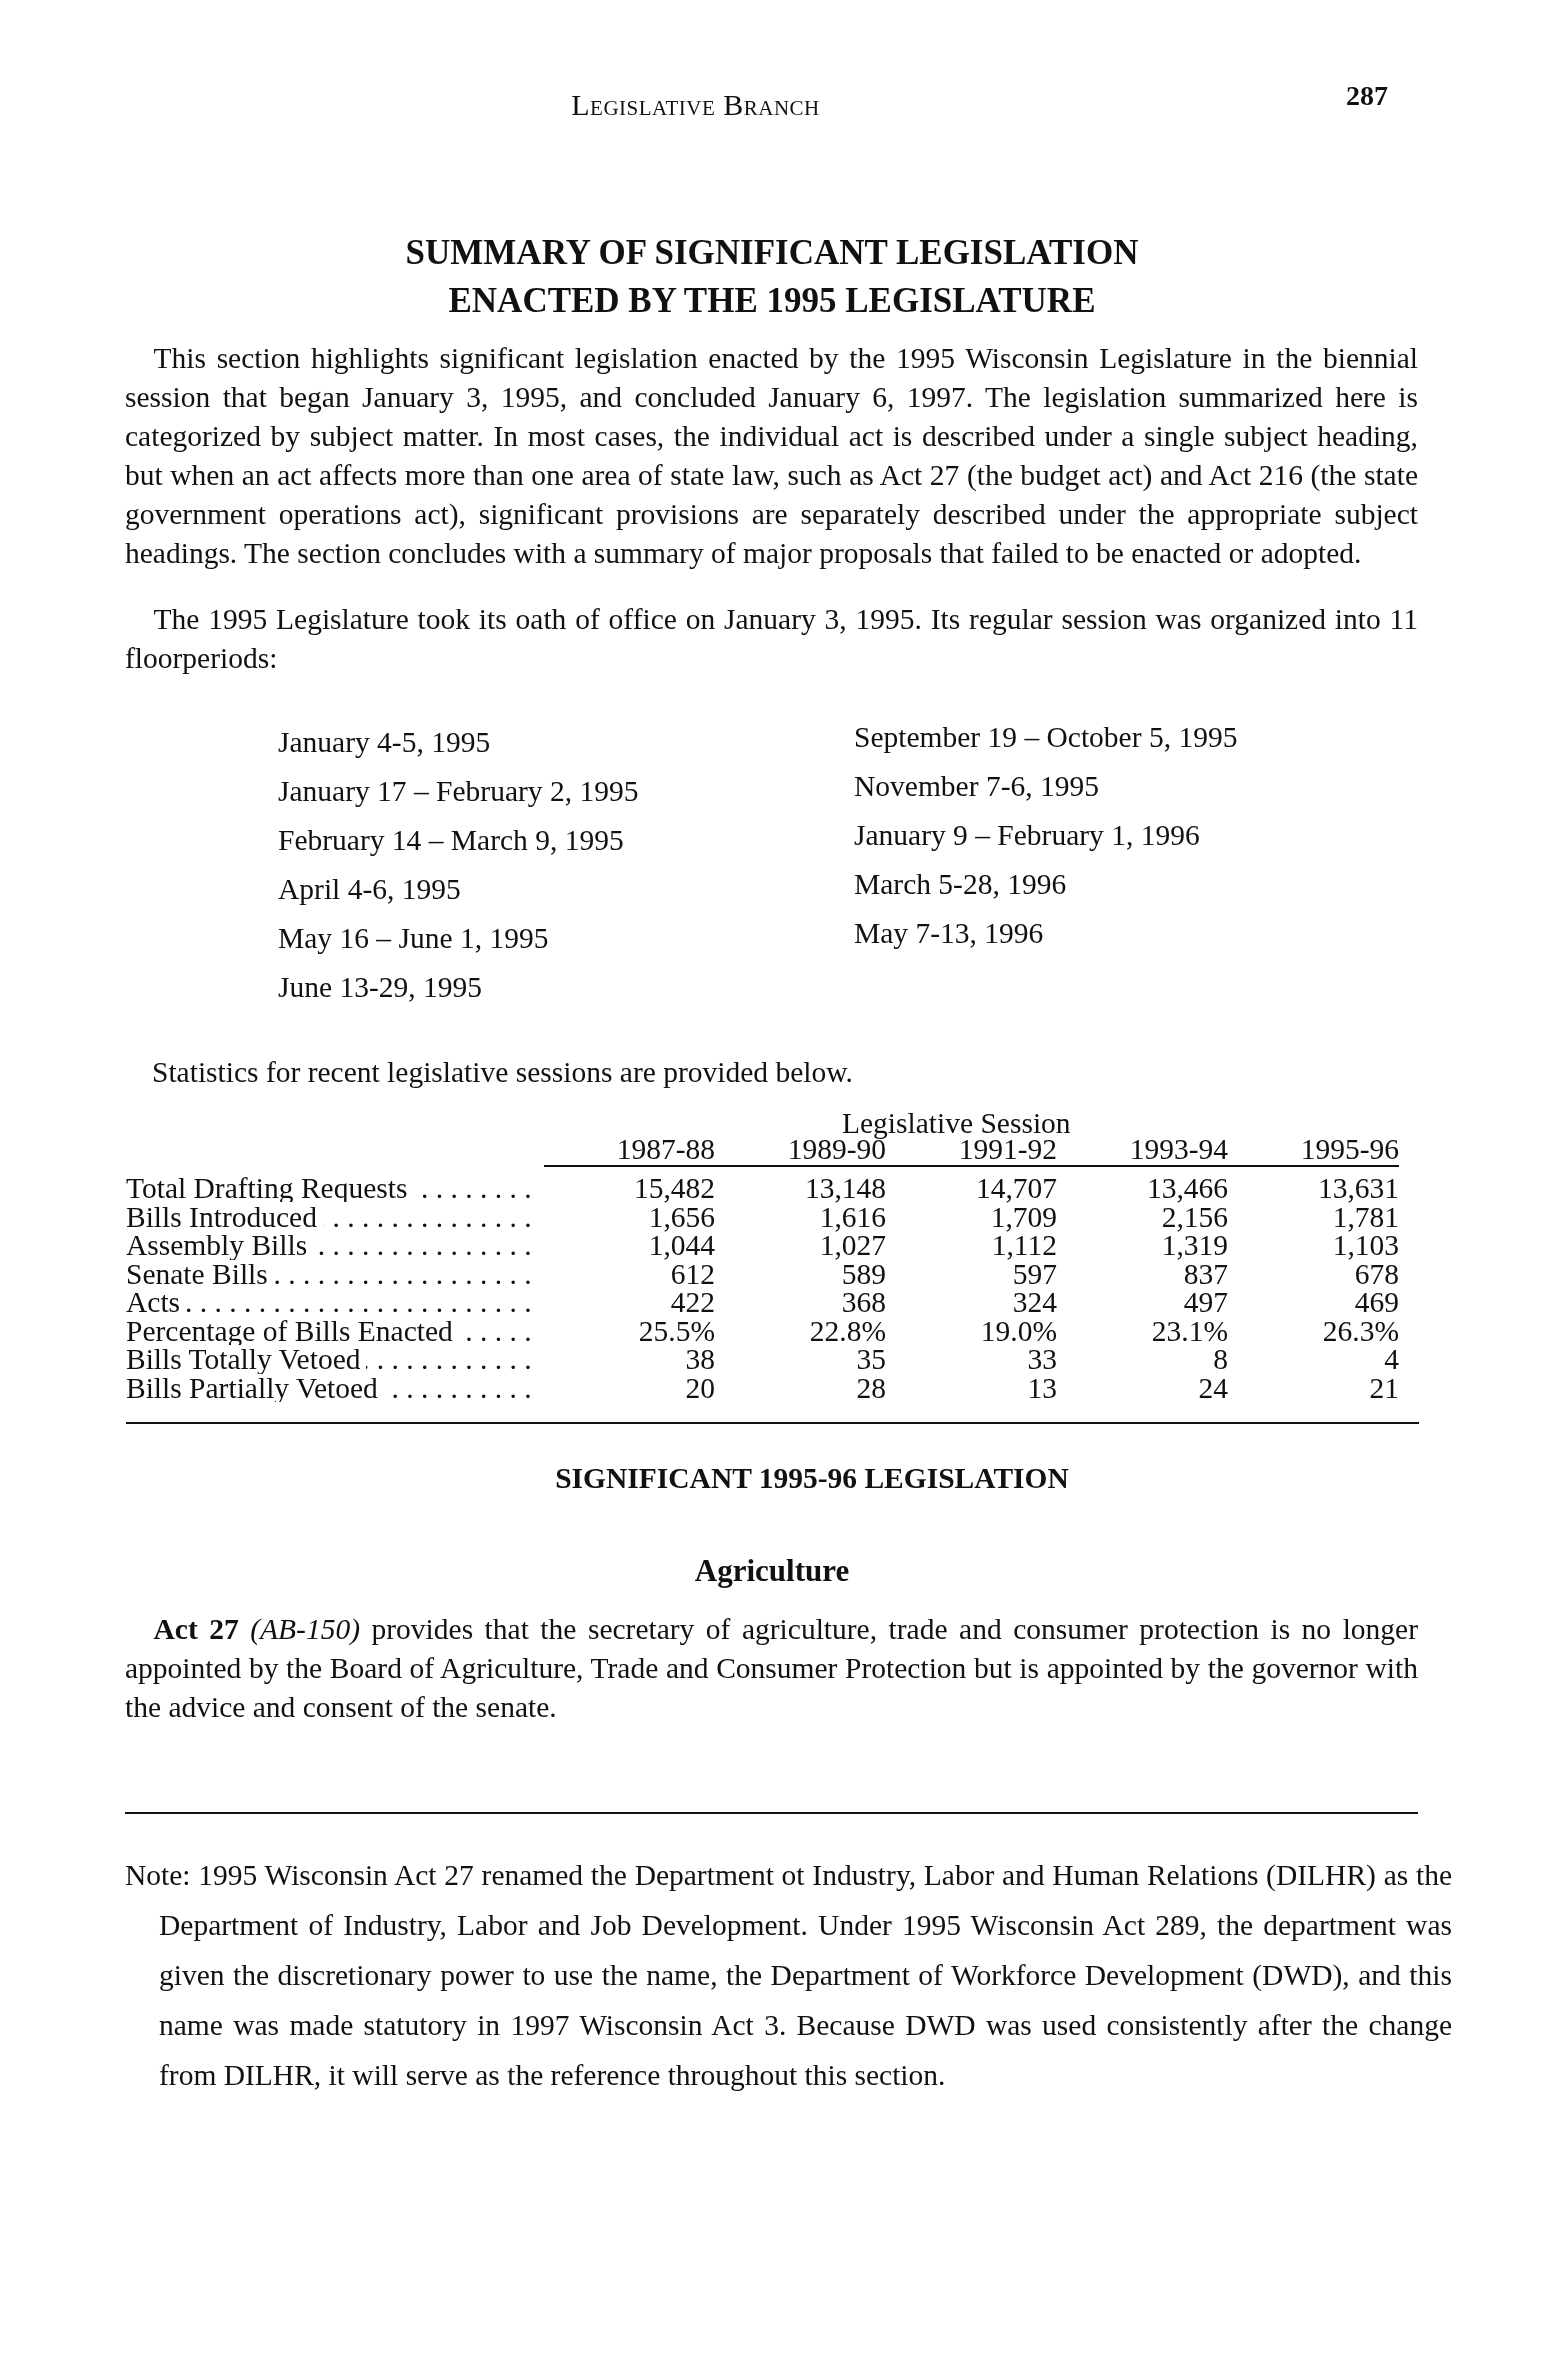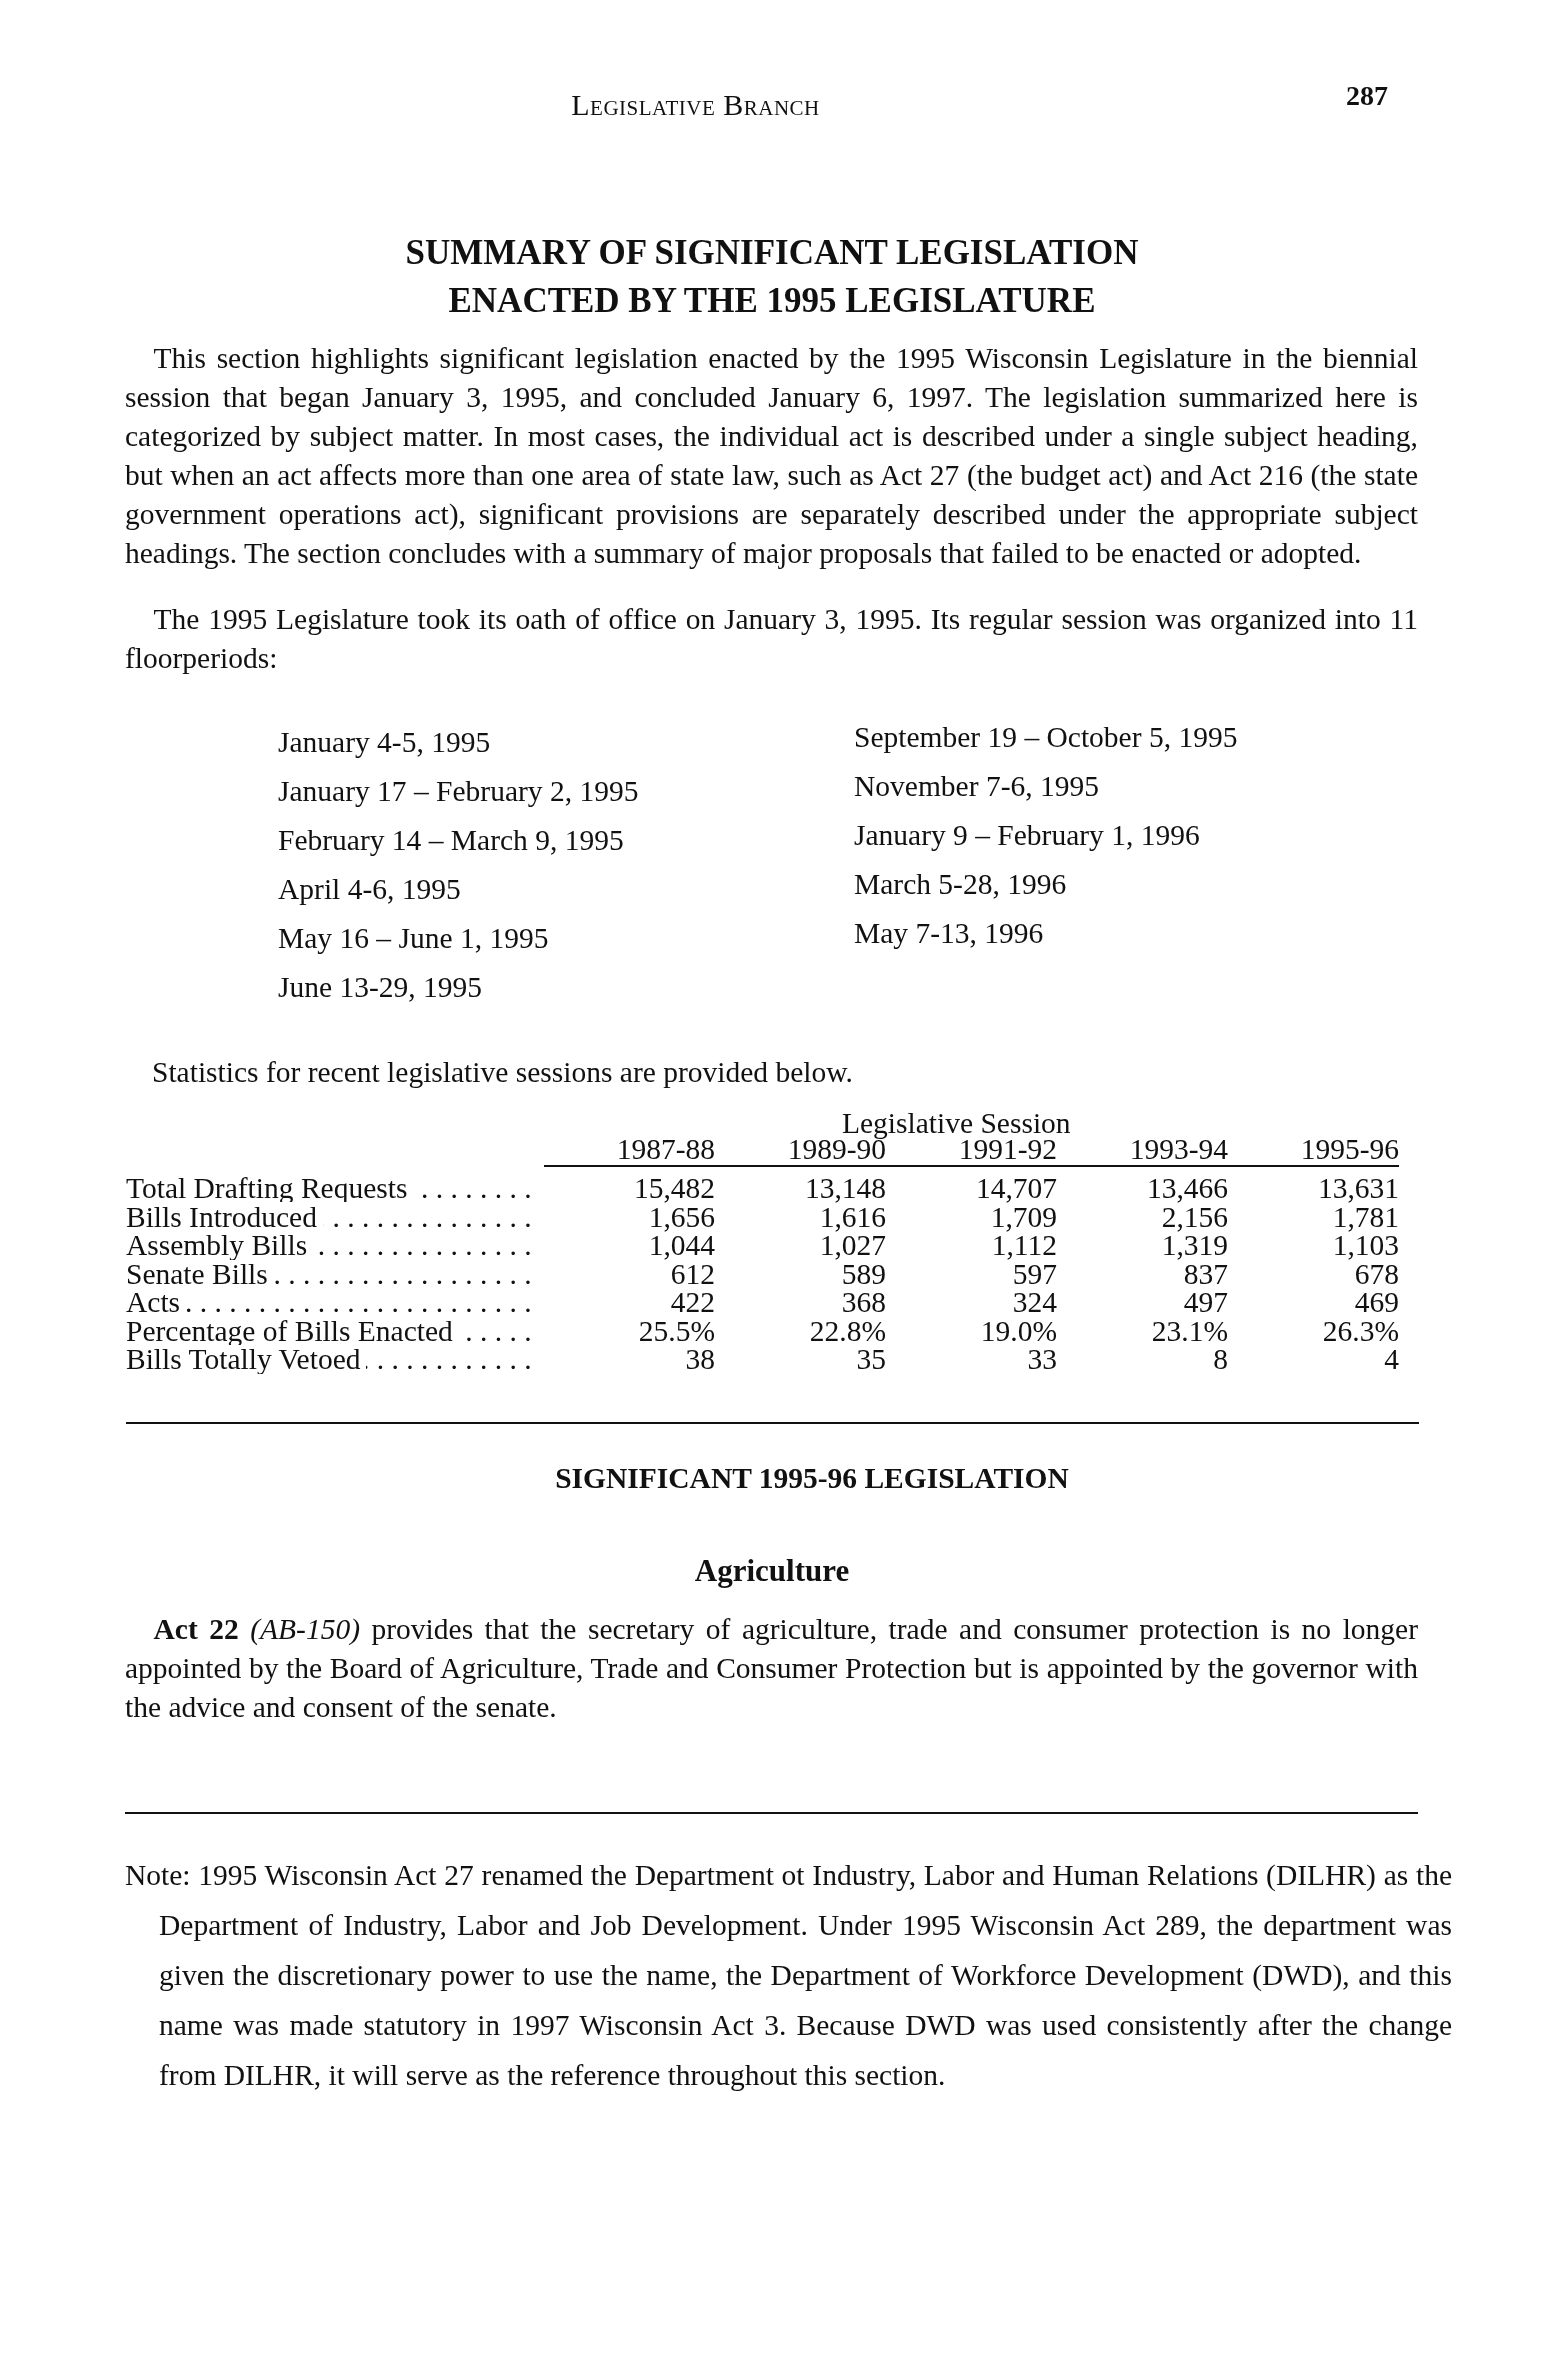--- a/index.html
+++ b/index.html
@@ -170,26 +170,36 @@
     <tr>
       <td class="lbl">
           <div class="lbl-wrap"><span class="lbl-text">Bills Totally Vetoed</span></div>
         </td>
       <td>38</td>
       <td>35</td>
       <td>33</td>
       <td>8</td>
       <td>4</td>
     </tr>
+    <tr>
+      <td class="lbl">
+          <div class="lbl-wrap"><span class="lbl-text">Bills Partially Vetoed</span></div>
+        </td>
+      <td>20</td>
+      <td>28</td>
+      <td>13</td>
+      <td>24</td>
+      <td>21</td>
+    </tr>
   </tbody>
 </table>
 
 <div class="rule rule-table"></div>
 
 <div class="abs heading-sig">SIGNIFICANT 1995-96 LEGISLATION</div>
 <div class="abs heading-ag">Agriculture</div>
 
-<div class="abs para p-act"><span class="bold">Act 22</span> <span class="ital">(AB-150)</span><span> provides that the secretary of agriculture, trade and consumer protection is no longer appointed by the Board of Agriculture, Trade and Consumer Protection but is appointed by the governor with the advice and consent of the senate.</span></div>
+<div class="abs para p-act"><span class="bold">Act 27</span> <span class="ital">(AB-150)</span><span> provides that the secretary of agriculture, trade and consumer protection is no longer appointed by the Board of Agriculture, Trade and Consumer Protection but is appointed by the governor with the advice and consent of the senate.</span></div>
 
 <div class="rule rule-note"></div>
 
 <div class="abs note">Note: 1995 Wisconsin Act 27 renamed the Department ot Industry, Labor and Human Relations (DILHR) as the Department of Industry, Labor and Job Development. Under 1995 Wisconsin Act 289, the department was given the discretionary power to use the name, the Department of Workforce Development (DWD), and this name was made statutory in 1997 Wisconsin Act 3. Because DWD was used consistently after the change from DILHR, it will serve as the reference throughout this section.</div>
 
 
 </body></html>

